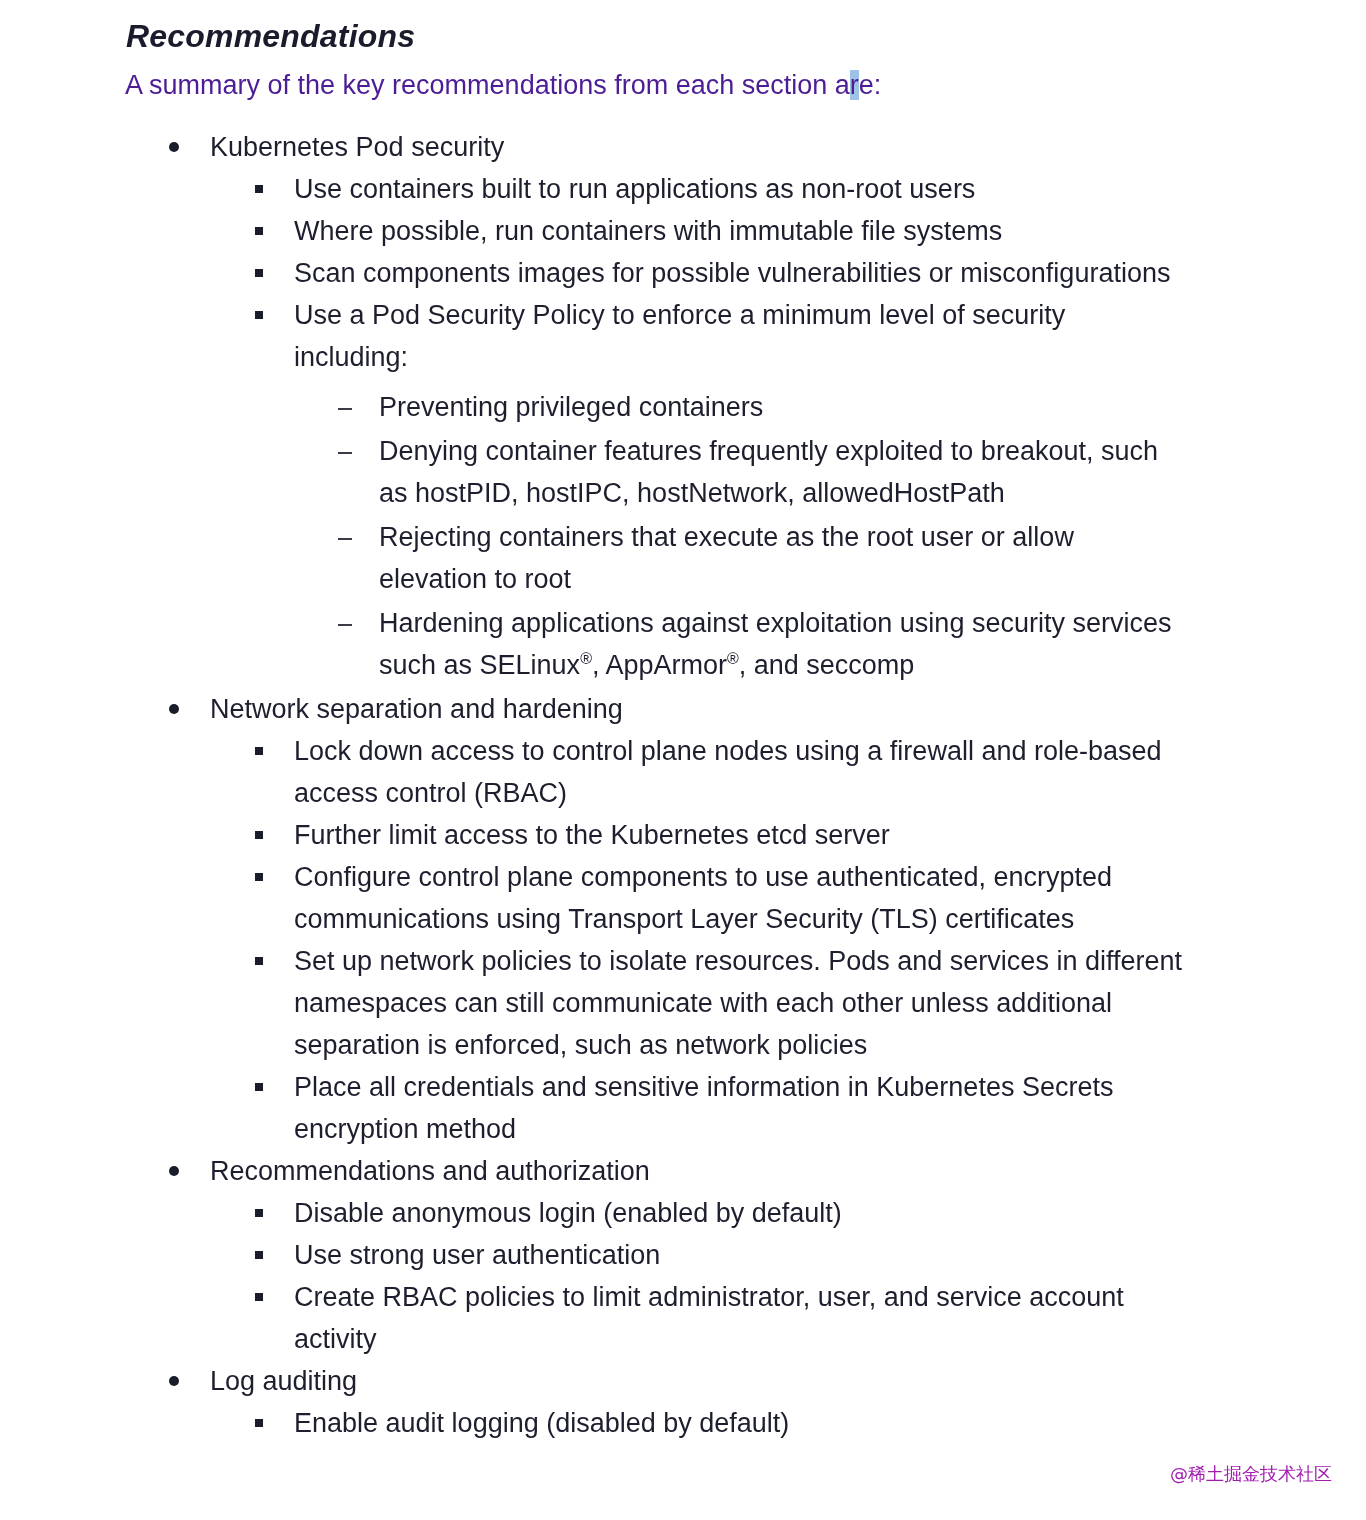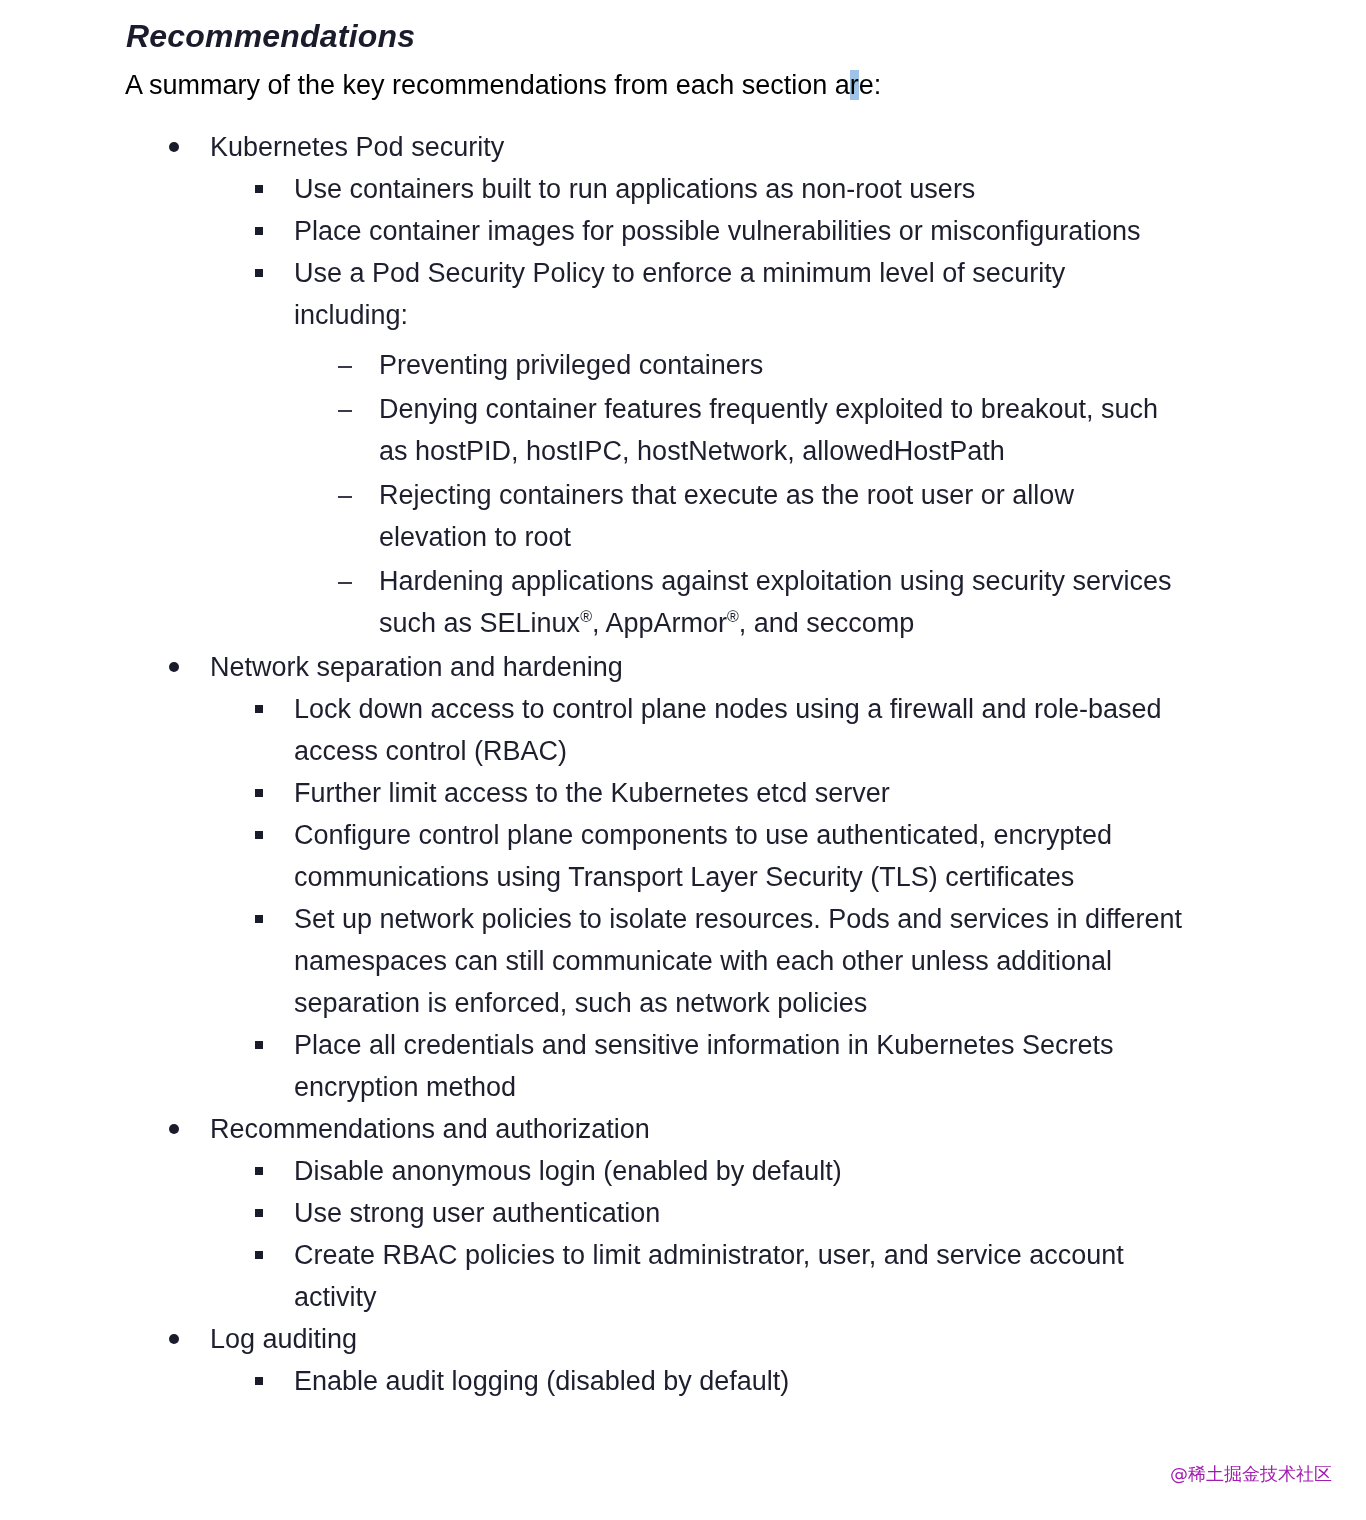--- a/index.html
+++ b/index.html
@@ -30,21 +30,21 @@
       font-style: italic;
       color: #1b1c2b;
       letter-spacing: 0.2px;
       margin: 0;
     }
     .intro {
       position: absolute;
       left: 125px;
       top: 70px;
       font-size: 27px;
-      color: #000000;
+      color: #4c1d95;
       margin: 0;
       white-space: nowrap;
     }
     .cursor-mark {
       background: #9ec3e6;
     }
     .list {
       position: absolute;
       left: 0;
       top: 126px;
@@ -128,21 +128,25 @@
     <div class="row l1">
       <span class="marker"><span class="dot"></span></span>
       <span class="text">Kubernetes Pod security</span>
     </div>
     <div class="row l2">
       <span class="marker"><span class="sq"></span></span>
       <span class="text">Use containers built to run applications as non-root users</span>
     </div>
     <div class="row l2">
       <span class="marker"><span class="sq"></span></span>
-      <span class="text">Place container images for possible vulnerabilities or misconfigurations</span>
+      <span class="text">Where possible, run containers with immutable file systems</span>
+    </div>
+    <div class="row l2">
+      <span class="marker"><span class="sq"></span></span>
+      <span class="text">Scan components images for possible vulnerabilities or misconfigurations</span>
     </div>
     <div class="row l2">
       <span class="marker"><span class="sq"></span></span>
       <span class="text">Use a Pod Security Policy to enforce a minimum level of security</span>
     </div>
     <div class="row l2" style="height:44px">
       <span class="text">including:</span>
     </div>
 
     <div style="height:6px"></div>

